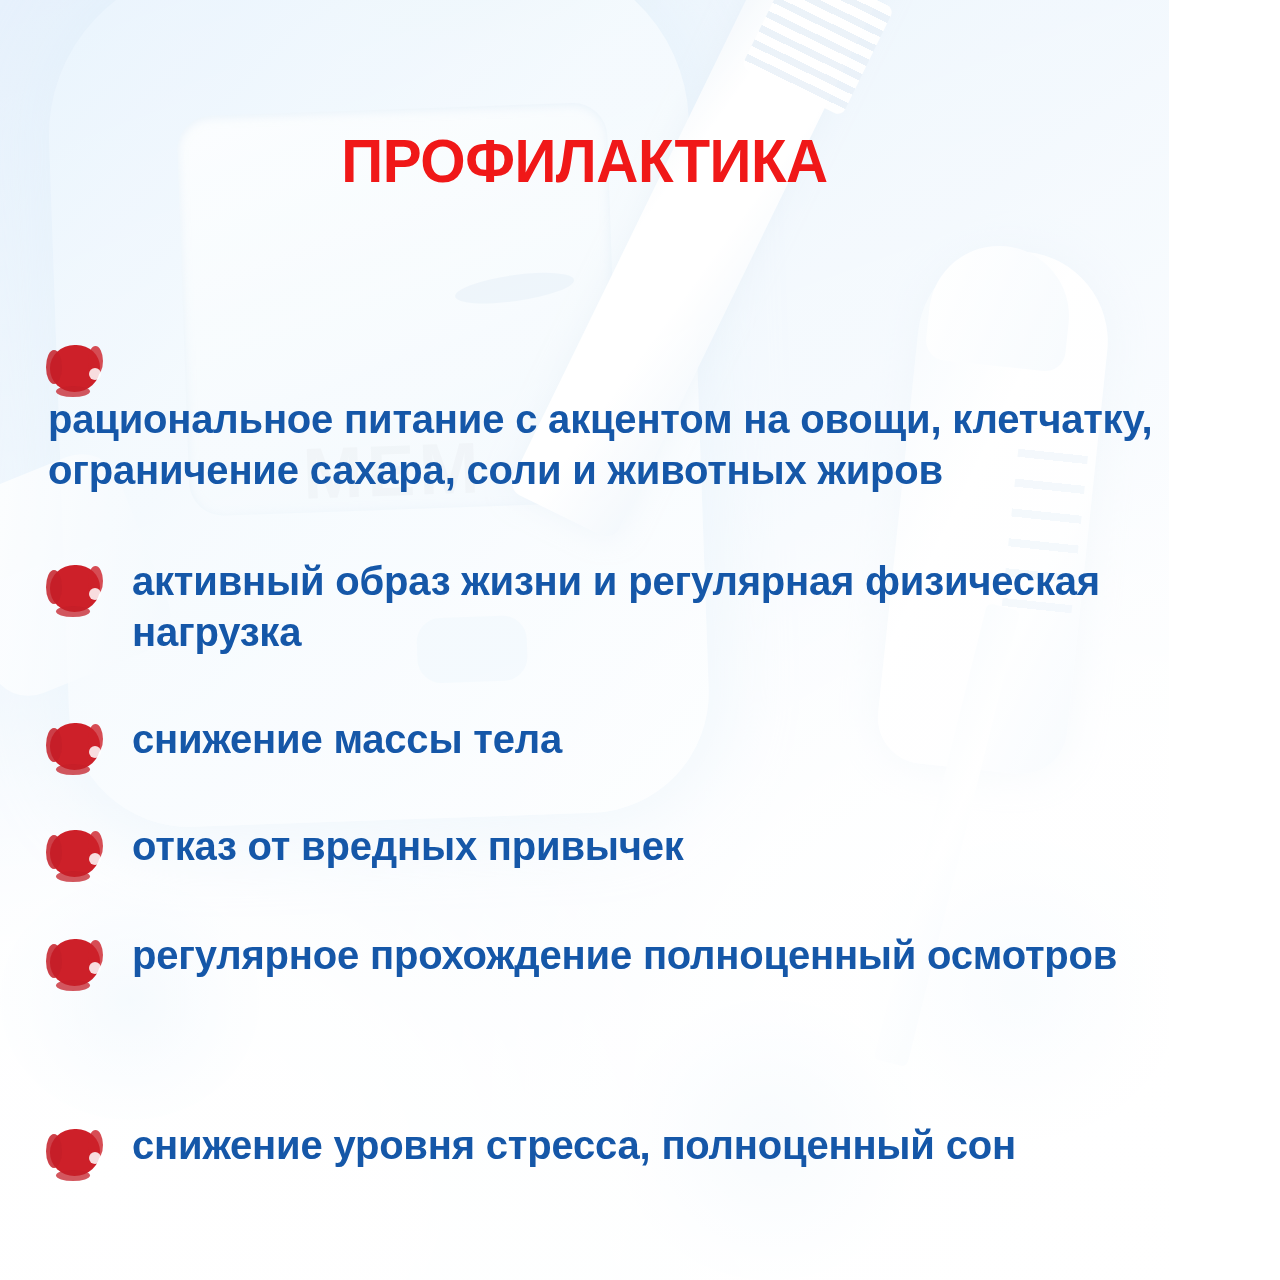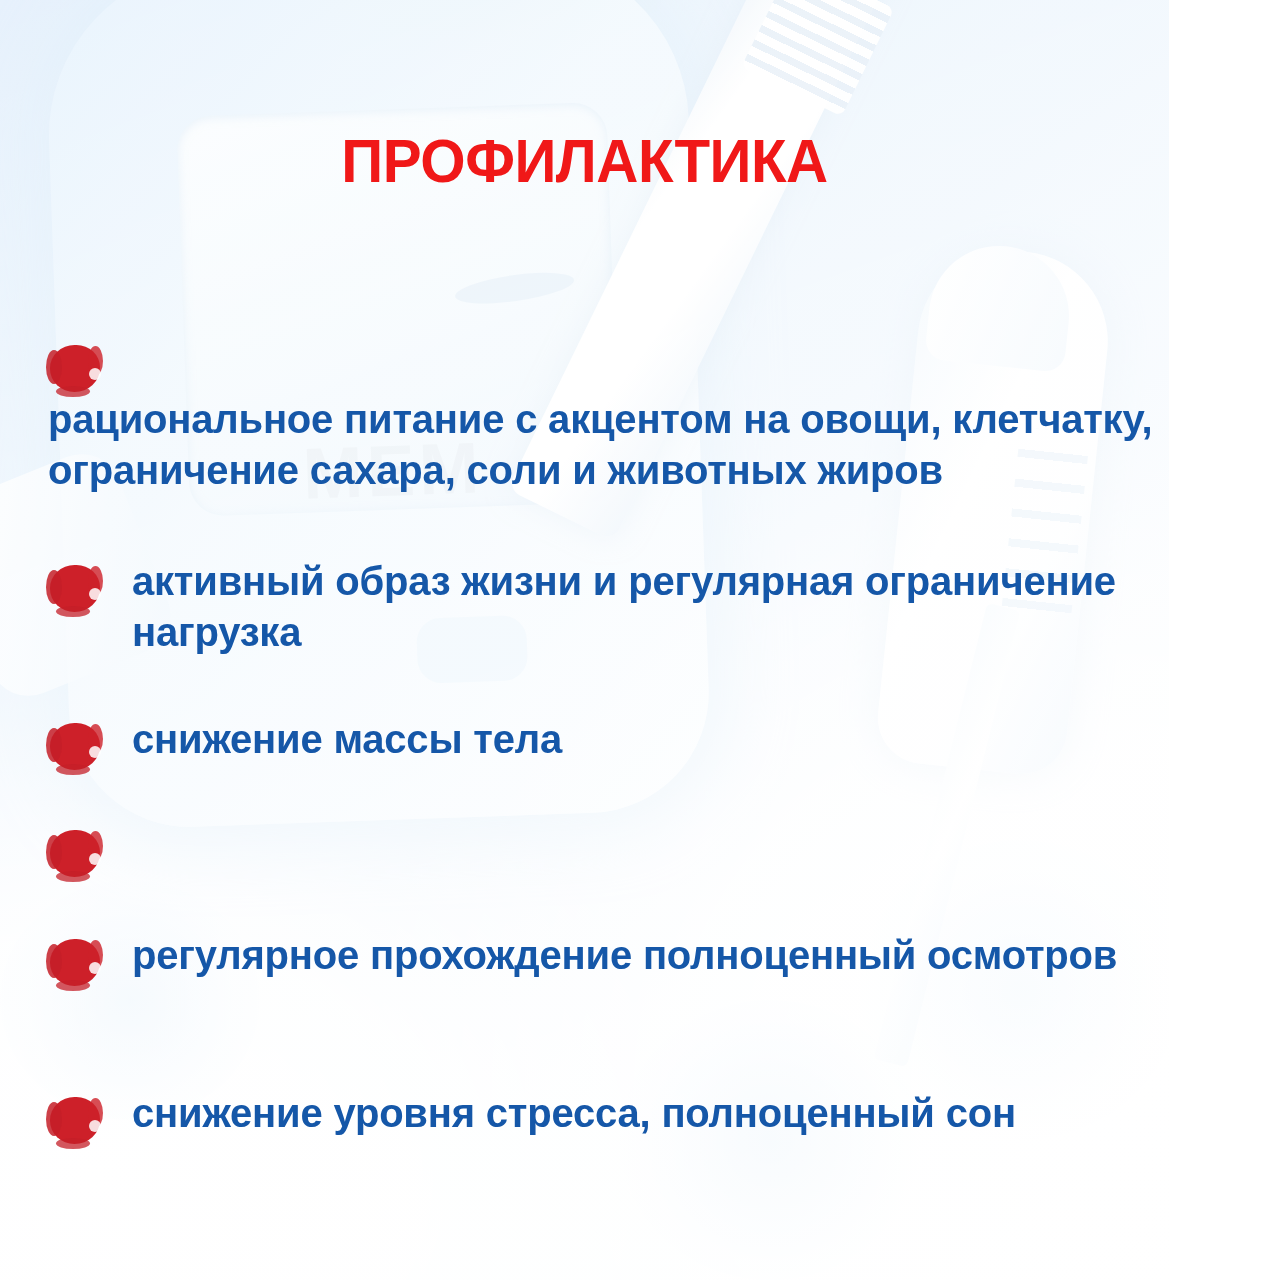--- a/index.html
+++ b/index.html
@@ -362,21 +362,21 @@
       </div>
 
       <div class="bullet-row" style="top:220px;">
         <span class="bullet-dot">
           <span class="d-main"></span>
             <span class="d-rough1"></span>
             <span class="d-rough2"></span>
             <span class="d-rough3"></span>
             <span class="d-notch"></span>
         </span>
-        <span class="bullet-text">активный образ жизни и регулярная ограничение нагрузка</span>
+        <span class="bullet-text">активный образ жизни и регулярная физическая нагрузка</span>
       </div>
 
       <div class="bullet-row" style="top:378px;">
         <span class="bullet-dot">
           <span class="d-main"></span>
             <span class="d-rough1"></span>
             <span class="d-rough2"></span>
             <span class="d-rough3"></span>
             <span class="d-notch"></span>
         </span>
@@ -384,34 +384,35 @@
       </div>
 
       <div class="bullet-row" style="top:485px;">
         <span class="bullet-dot">
           <span class="d-main"></span>
             <span class="d-rough1"></span>
             <span class="d-rough2"></span>
             <span class="d-rough3"></span>
             <span class="d-notch"></span>
         </span>
+        <span class="bullet-text">отказ от вредных привычек</span>
       </div>
 
       <div class="bullet-row" style="top:594px;">
         <span class="bullet-dot">
           <span class="d-main"></span>
             <span class="d-rough1"></span>
             <span class="d-rough2"></span>
             <span class="d-rough3"></span>
             <span class="d-notch"></span>
         </span>
         <span class="bullet-text">регулярное прохождение полноценный осмотров</span>
       </div>
 
-      <div class="bullet-row" style="top:752px;">
+      <div class="bullet-row" style="top:784px;">
         <span class="bullet-dot">
           <span class="d-main"></span>
             <span class="d-rough1"></span>
             <span class="d-rough2"></span>
             <span class="d-rough3"></span>
             <span class="d-notch"></span>
         </span>
         <span class="bullet-text">снижение уровня стресса, полноценный сон</span>
       </div>
 

